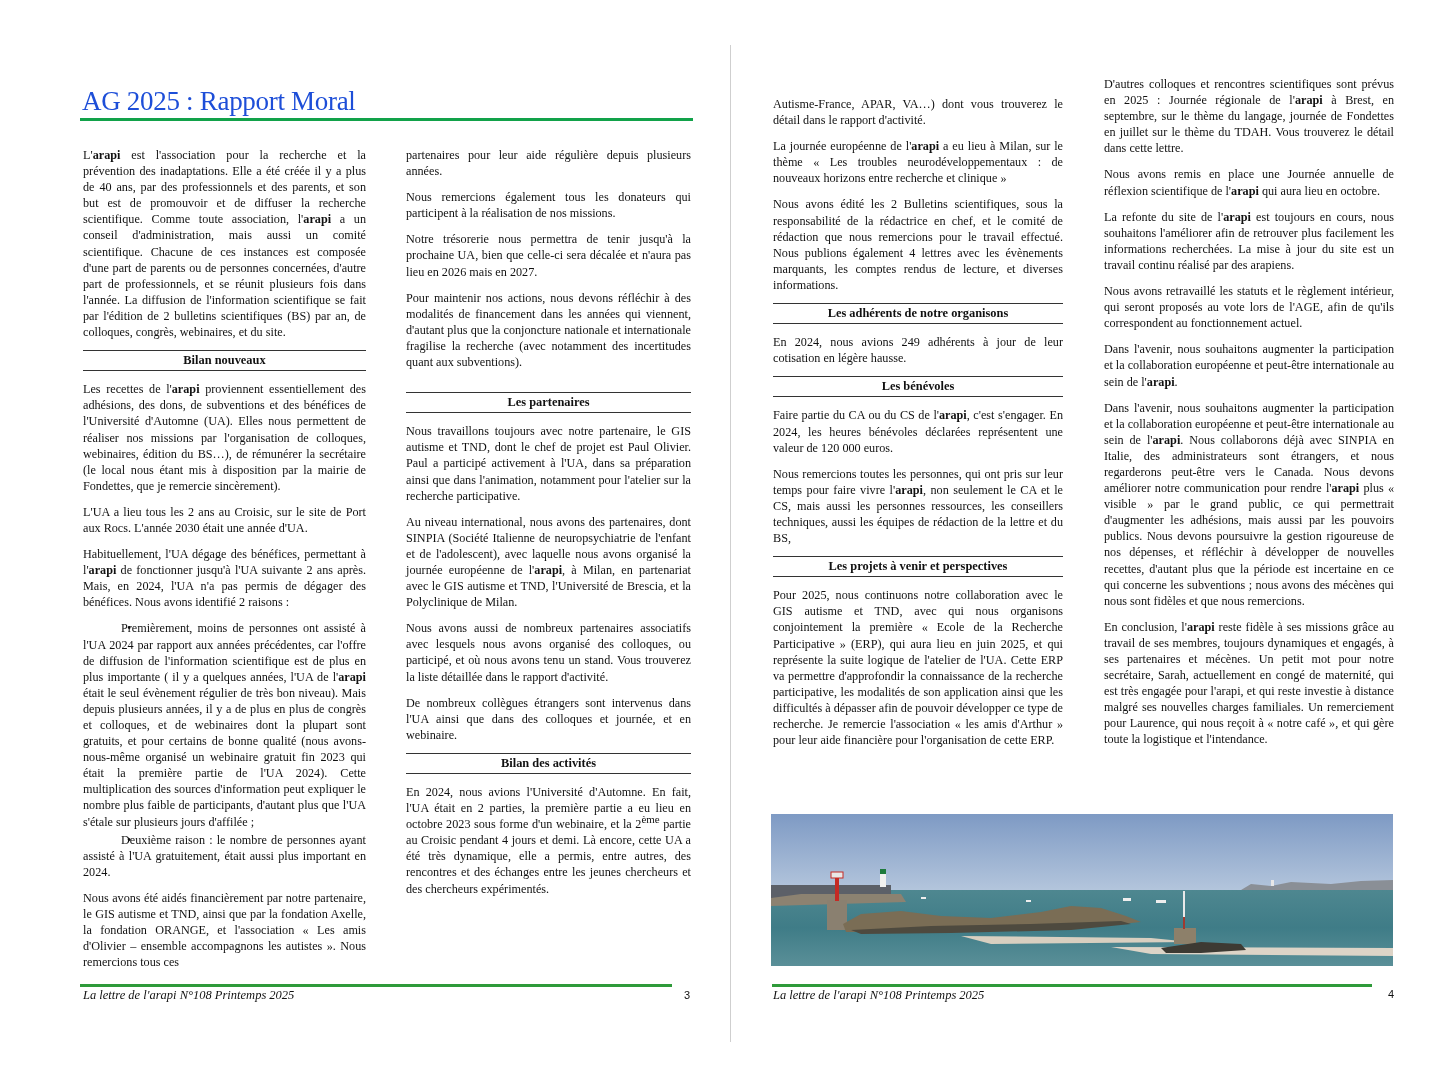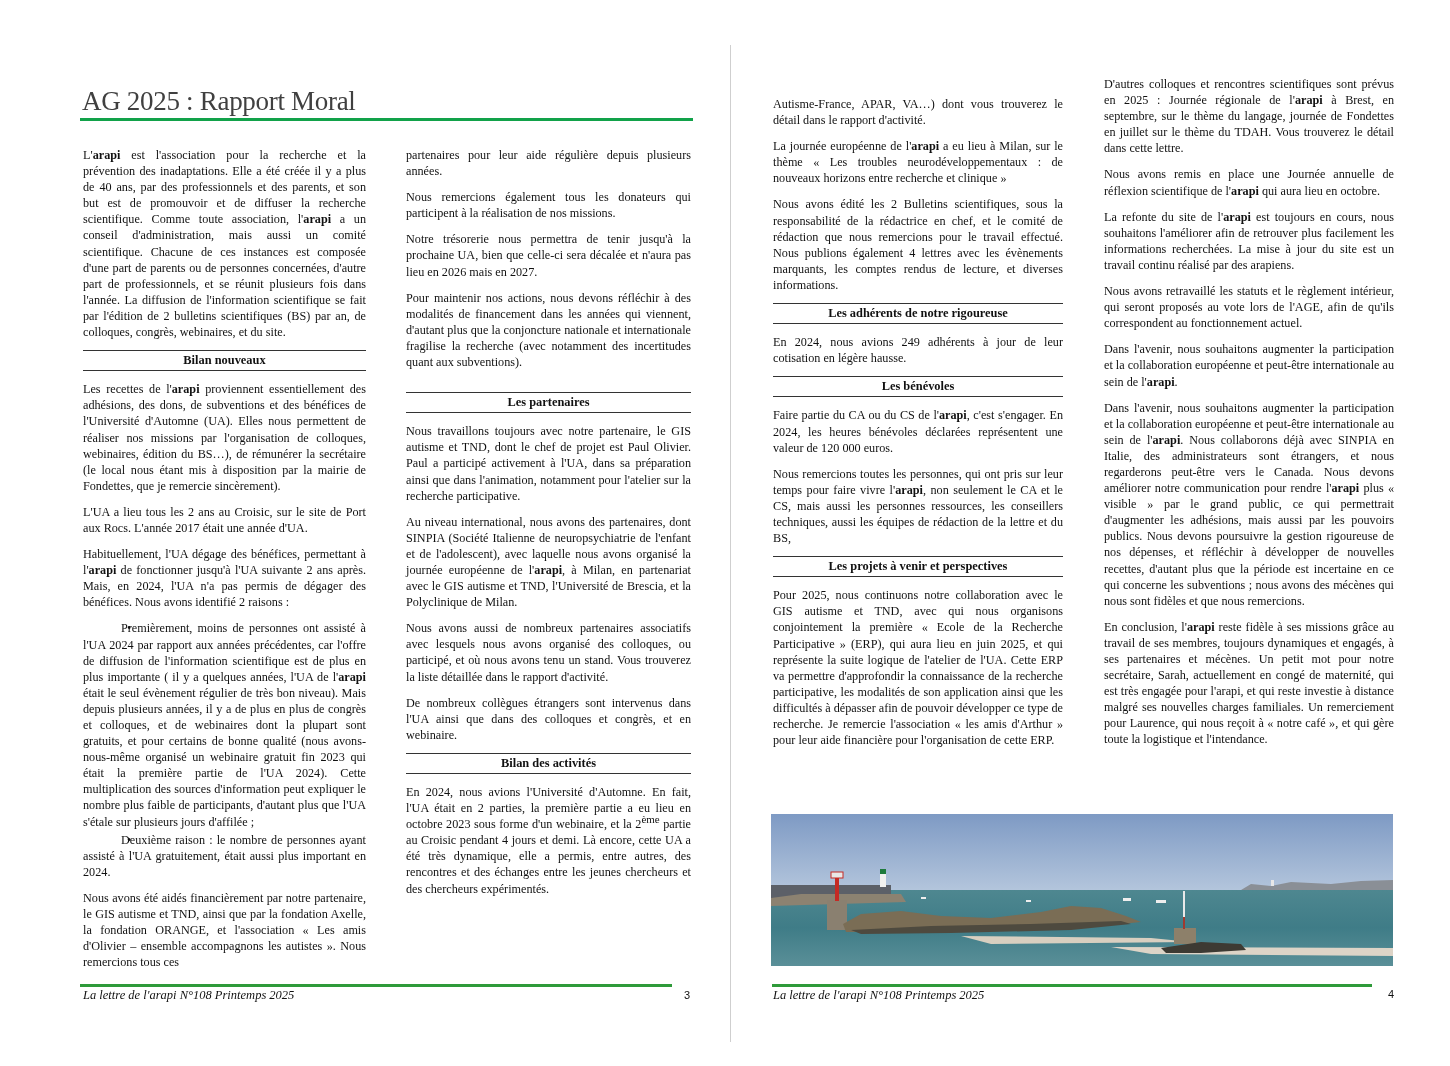--- a/index.html
+++ b/index.html
@@ -3,21 +3,21 @@
   <meta charset="utf-8">
   <style>
     html, body { margin: 0; padding: 0; background: #ffffff; }
     body { width: 1450px; height: 1066px; position: relative; overflow: hidden;
            font-family: "Liberation Serif", "DejaVu Serif", serif; color: #111; }
     .page { position: absolute; top: 0; height: 1066px; }
     .page-left { left: 0; width: 730px; }
     .page-right { left: 732px; width: 718px; }
     .page-divider { position: absolute; left: 730px; top: 45px; width: 1px; height: 997px; background: #cfcfcf; }
 
-    .title { position: absolute; left: 82px; top: 86px; font-size: 27px; color: #404040; letter-spacing: -0.3px; white-space: nowrap; }
+    .title { position: absolute; left: 82px; top: 86px; font-size: 27px; color: #1d4ed8; letter-spacing: -0.3px; white-space: nowrap; }
     .title-rule { position: absolute; left: 80px; top: 118px; width: 613px; height: 3px; background: #12a24a; }
 
     .col { position: absolute; font-size: 12.2px; line-height: 16.1px; text-align: justify; }
     .col p { margin: 0 0 10px 0; }
     .col b { font-weight: bold; }
     .sec-head { border-top: 1.6px solid #333; border-bottom: 1.6px solid #333; text-align: center; font-weight: bold;
                 padding: 1px 0 2px 0; margin: 4px 0 10px 0; font-size: 12.4px; }
     .bullet-p { text-indent: 22px; margin-bottom: 2px !important; }
     .bullet-p .dot { display: inline-block; width: 16px; }
     sup { font-size: 11px; line-height: 0; }
@@ -37,55 +37,55 @@
 <body>
 
 <div class="page page-left">
   <div class="title">AG 2025 : Rapport Moral</div>
   <div class="title-rule"></div>
 
   <div class="col col-1">
     <p>L'<b>arapi</b> est l'association pour la recherche et la prévention des inadaptations. Elle a été créée il y a plus de 40 ans, par des professionnels et des parents, et son but est de promouvoir et de diffuser la recherche scientifique. Comme toute association, l'<b>arapi</b> a un conseil d'administration, mais aussi un comité scientifique. Chacune de ces instances est composée d'une part de parents ou de personnes concernées, d'autre part de professionnels, et se réunit plusieurs fois dans l'année. La diffusion de l'information scientifique se fait par l'édition de 2 bulletins scientifiques (BS) par an, de colloques, congrès, webinaires, et du site.</p>
     <div class="sec-head">Bilan nouveaux</div>
     <p>Les recettes de l'<b>arapi</b> proviennent essentiellement des adhésions, des dons, de subventions et des bénéfices de l'Université d'Automne (UA). Elles nous permettent de réaliser nos missions par l'organisation de colloques, webinaires, édition du BS…), de rémunérer la secrétaire (le local nous étant mis à disposition par la mairie de Fondettes, que je remercie sincèrement).</p>
-    <p>L'UA a lieu tous les 2 ans au Croisic, sur le site de Port aux Rocs. L'année 2017 était une année d'UA.</p>
+    <p>L'UA a lieu tous les 2 ans au Croisic, sur le site de Port aux Rocs. L'année 2030 était une année d'UA.</p>
     <p>Habituellement, l'UA dégage des bénéfices, permettant à l'<b>arapi</b> de fonctionner jusqu'à l'UA suivante 2 ans après. Mais, en 2024, l'UA n'a pas permis de dégager des bénéfices. Nous avons identifié 2 raisons :</p>
     <p class="bullet-p"><span class="dot">•</span><span>Premièrement, moins de personnes ont assisté à l'UA 2024 par rapport aux années précédentes, car l'offre de diffusion de l'information scientifique est de plus en plus importante ( il y a quelques années, l'UA de l'<b>arapi</b> était le seul évènement régulier de très bon niveau). Mais depuis plusieurs années, il y a de plus en plus de congrès et colloques, et de webinaires dont la plupart sont gratuits, et pour certains de bonne qualité (nous avons-nous-même organisé un webinaire gratuit fin 2023 qui était la première partie de l'UA 2024). Cette multiplication des sources d'information peut expliquer le nombre plus faible de participants, d'autant plus que l'UA s'étale sur plusieurs jours d'affilée ;</span></p>
     <p class="bullet-p" style="margin-bottom:10px !important"><span class="dot">•</span><span>Deuxième raison : le nombre de personnes ayant assisté à l'UA gratuitement, était aussi plus important en 2024.</span></p>
     <p>Nous avons été aidés financièrement par notre partenaire, le GIS autisme et TND, ainsi que par la fondation Axelle, la fondation ORANGE, et l'association « Les amis d'Olivier – ensemble accompagnons les autistes ». Nous remercions tous ces</p>
   </div>
 
   <div class="col col-2">
     <p>partenaires pour leur aide régulière depuis plusieurs années.</p>
     <p>Nous remercions également tous les donateurs qui participent à la réalisation de nos missions.</p>
     <p>Notre trésorerie nous permettra de tenir jusqu'à la prochaine UA, bien que celle-ci sera décalée et n'aura pas lieu en 2026 mais en 2027.</p>
     <p>Pour maintenir nos actions, nous devons réfléchir à des modalités de financement dans les années qui viennent, d'autant plus que la conjoncture nationale et internationale fragilise la recherche (avec notamment des incertitudes quant aux subventions).</p>
     <div class="sec-head" style="margin-top:22px">Les partenaires</div>
     <p>Nous travaillons toujours avec notre partenaire, le GIS autisme et TND, dont le chef de projet est Paul Olivier. Paul a participé activement à l'UA, dans sa préparation ainsi que dans l'animation, notamment pour l'atelier sur la recherche participative.</p>
     <p>Au niveau international, nous avons des partenaires, dont SINPIA (Société Italienne de neuropsychiatrie de l'enfant et de l'adolescent), avec laquelle nous avons organisé la journée européenne de l'<b>arapi</b>, à Milan, en partenariat avec le GIS autisme et TND, l'Université de Brescia, et la Polyclinique de Milan.</p>
     <p>Nous avons aussi de nombreux partenaires associatifs avec lesquels nous avons organisé des colloques, ou participé, et où nous avons tenu un stand. Vous trouverez la liste détaillée dans le rapport d'activité.</p>
-    <p>De nombreux collègues étrangers sont intervenus dans l'UA ainsi que dans des colloques et congrès, et en webinaire.</p>
+    <p>De nombreux collègues étrangers sont intervenus dans l'UA ainsi que dans des colloques et journée, et en webinaire.</p>
     <div class="sec-head">Bilan des activités</div>
     <p><span>En 2024, nous avions l'Université d'Automne. En fait, l'UA était en 2 parties, la première partie a eu lieu en octobre 2023 sous forme d'un webinaire, et la 2</span><sup>ème</sup><span> partie au Croisic pendant 4 jours et demi. Là encore, cette UA a été très dynamique, elle a permis, entre autres, des rencontres et des échanges entre les jeunes chercheurs et des chercheurs expérimentés.</span></p>
   </div>
 
   <div class="footer-rule" style="left:80px; top:984px; width:592px;"></div>
   <div class="footer-text" style="left:83px; top:988px;">La lettre de l'arapi N°108 Printemps 2025</div>
   <div class="page-num" style="left:684px; top:989px;">3</div>
 </div>
 
 <div class="page-divider"></div>
 
 <div class="page page-right"></div>
 
 <div class="col col-3">
   <p>Autisme-France, APAR, VA…) dont vous trouverez le détail dans le rapport d'activité.</p>
   <p>La journée européenne de l'<b>arapi</b> a eu lieu à Milan, sur le thème « Les troubles neurodéveloppementaux : de nouveaux horizons entre recherche et clinique »</p>
   <p>Nous avons édité les 2 Bulletins scientifiques, sous la responsabilité de la rédactrice en chef, et le comité de rédaction que nous remercions pour le travail effectué. Nous publions également 4 lettres avec les évènements marquants, les comptes rendus de lecture, et diverses informations.</p>
-  <div class="sec-head">Les adhérents de notre rigoureuse</div>
+  <div class="sec-head">Les adhérents de notre organisons</div>
   <p>En 2024, nous avions 249 adhérents à jour de leur cotisation en légère hausse.</p>
   <div class="sec-head">Les bénévoles</div>
   <p>Faire partie du CA ou du CS de l'<b>arapi</b>, c'est s'engager. En 2024, les heures bénévoles déclarées représentent une valeur de 120 000 euros.</p>
   <p>Nous remercions toutes les personnes, qui ont pris sur leur temps pour faire vivre l'<b>arapi</b>, non seulement le CA et le CS, mais aussi les personnes ressources, les conseillers techniques, aussi les équipes de rédaction de la lettre et du BS,</p>
   <div class="sec-head">Les projets à venir et perspectives</div>
   <p>Pour 2025, nous continuons notre collaboration avec le GIS autisme et TND, avec qui nous organisons conjointement la première « Ecole de la Recherche Participative » (ERP), qui aura lieu en juin 2025, et qui représente la suite logique de l'atelier de l'UA. Cette ERP va permettre d'approfondir la connaissance de la recherche participative, les modalités de son application ainsi que les difficultés à dépasser afin de pouvoir développer ce type de recherche.  Je remercie l'association « les amis d'Arthur » pour leur aide financière pour l'organisation de cette ERP.</p>
 </div>
 
 <div class="col col-4">
   <p>D'autres colloques et rencontres scientifiques sont prévus en 2025 : Journée régionale de l'<b>arapi</b> à Brest, en septembre, sur le thème du langage, journée de Fondettes en juillet sur le thème du TDAH. Vous trouverez le détail dans cette lettre.</p>

